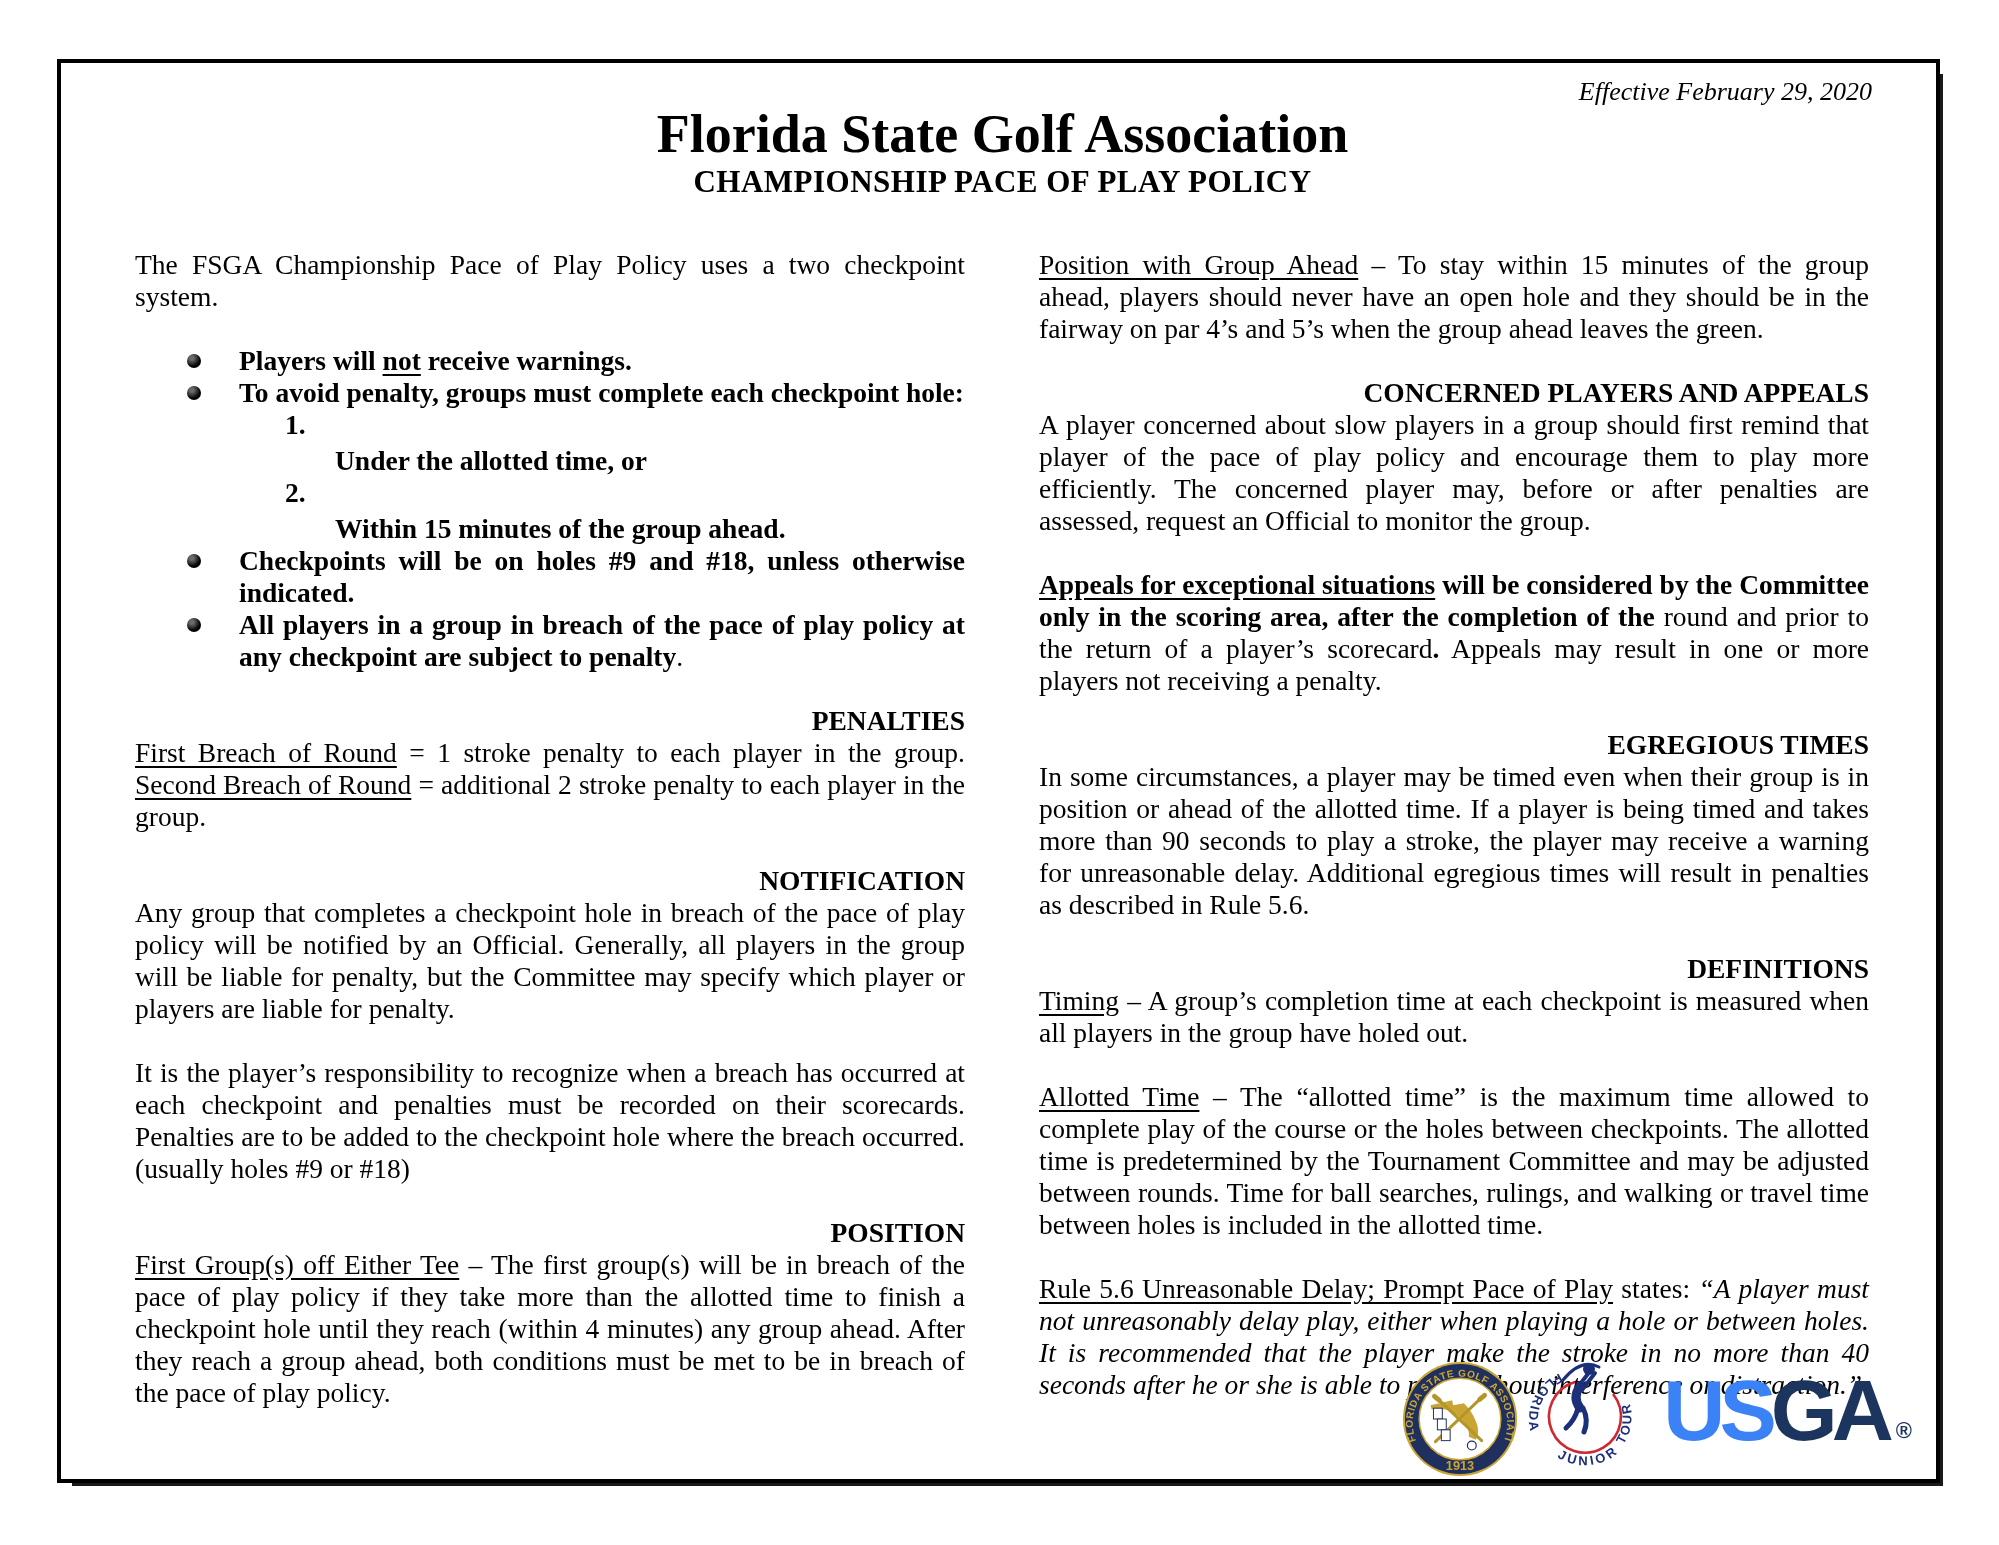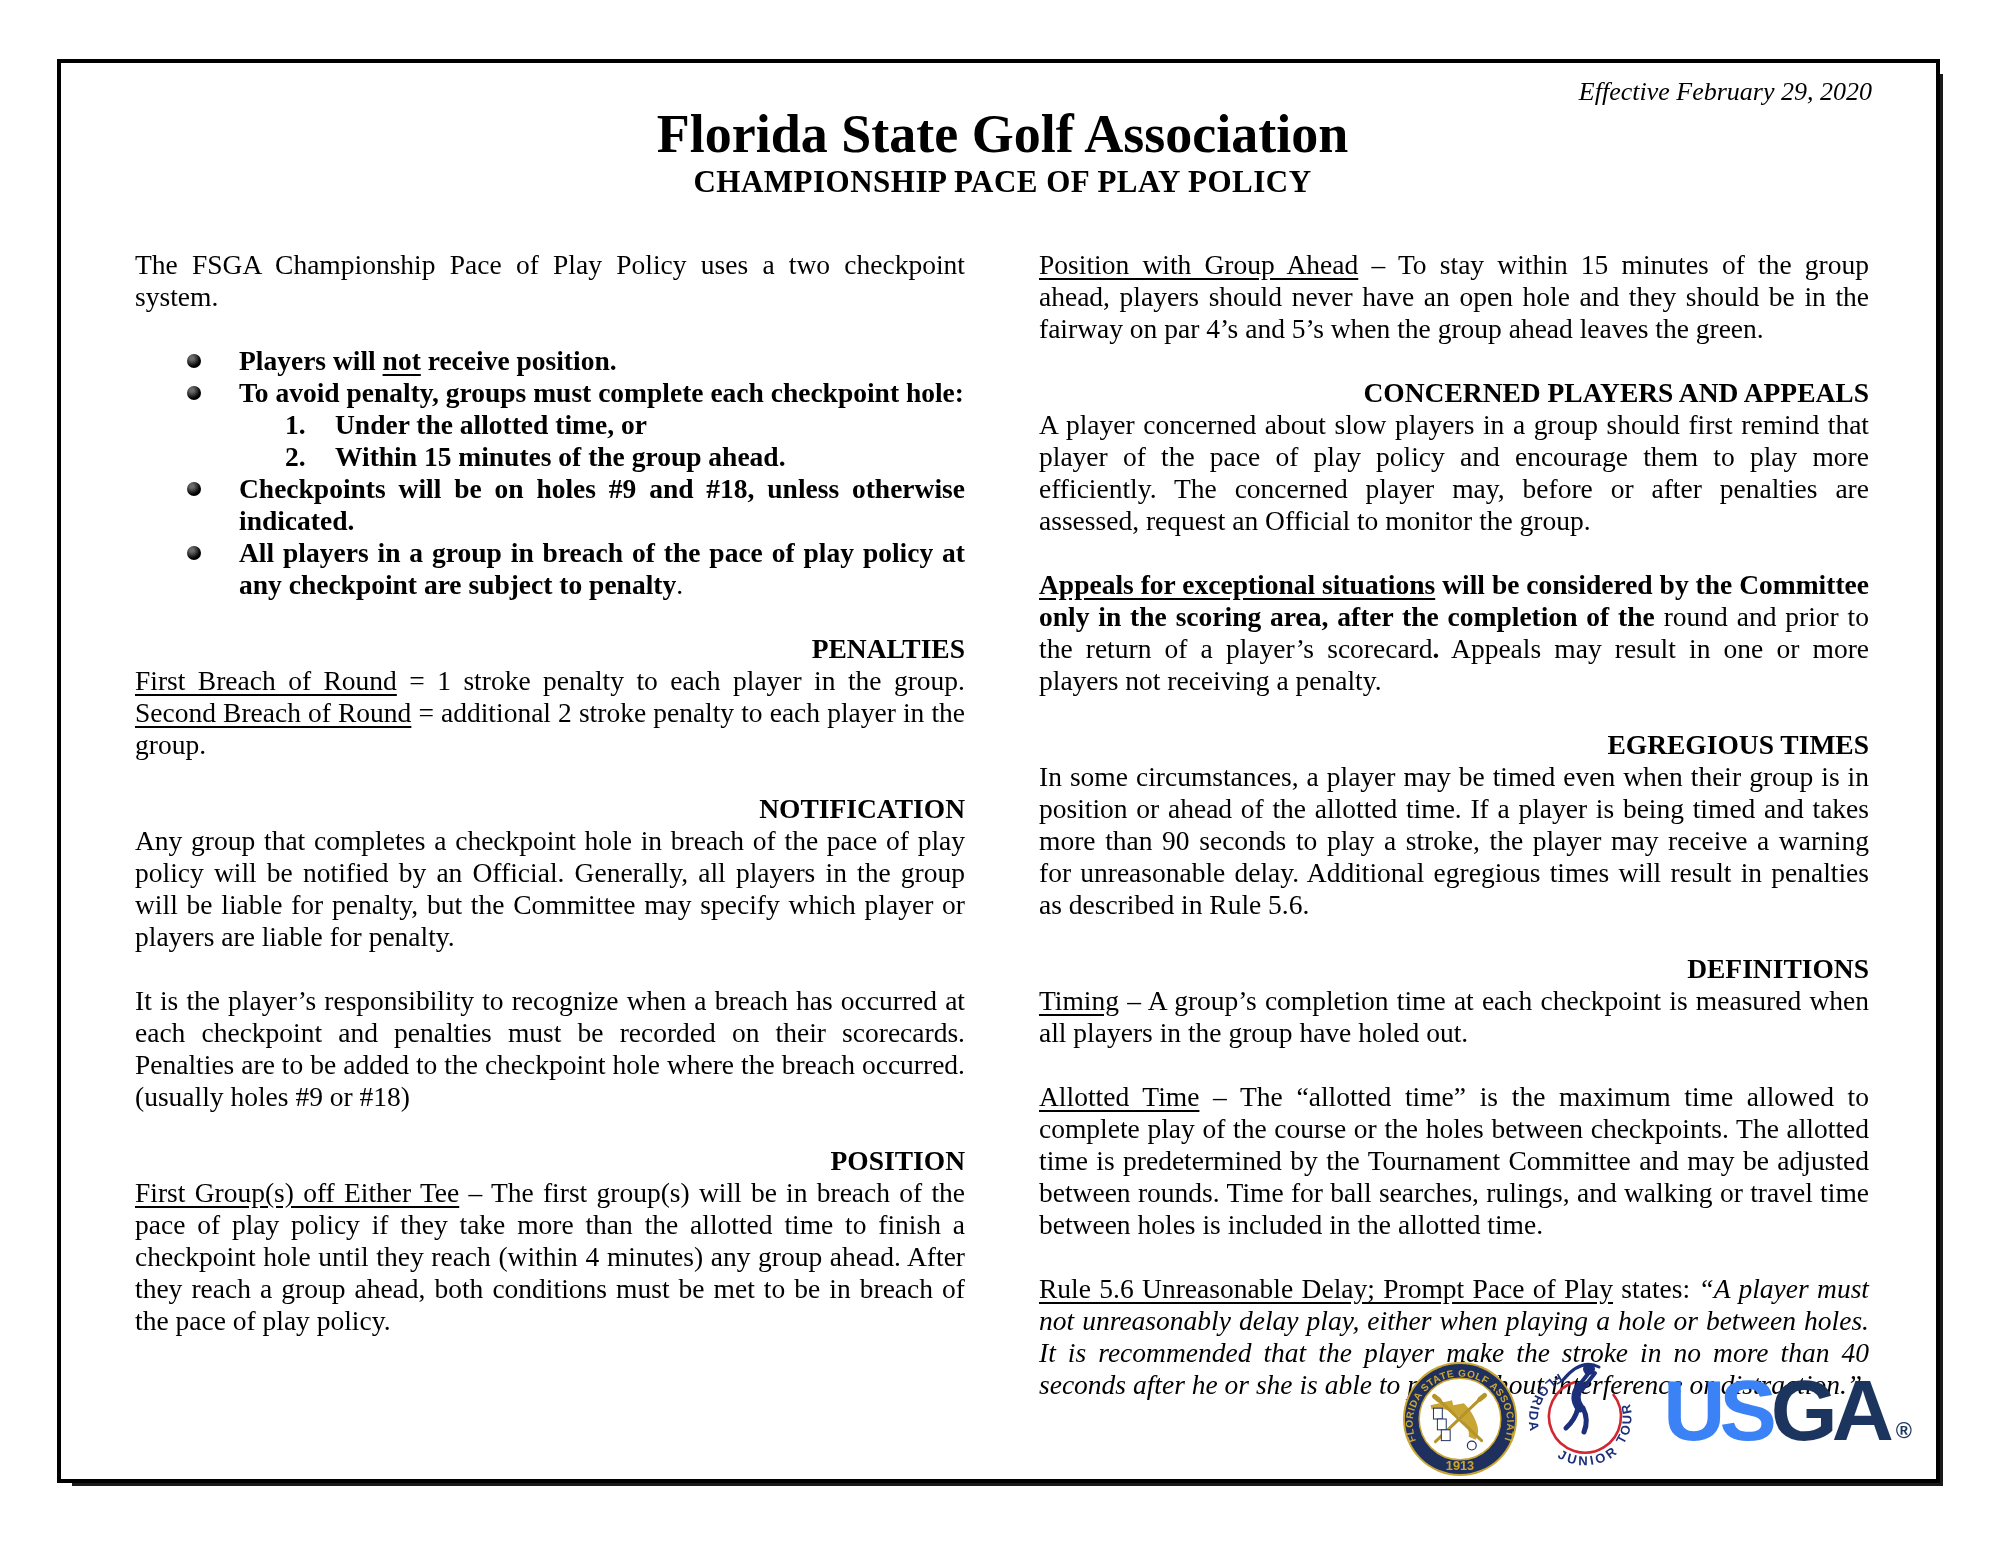--- a/index.html
+++ b/index.html
@@ -19,40 +19,40 @@
   .s-bu{font-weight:bold;text-decoration:underline;text-underline-offset:4px;}
   .s-i{font-style:italic;}
   .s-r{font-weight:normal;}
   ul.bullets{list-style:none;margin:0 0 32px;padding:0 0 0 104px;font-weight:bold;}
   ul.bullets>li{position:relative;text-align:justify;}
   ul.bullets>li::before{content:"";position:absolute;left:-52px;top:9px;width:14px;height:14px;border-radius:50%;
       background:radial-gradient(circle at 35% 30%,#6a6a6a 0 14%,#000 62%);}
   ol.nums{list-style:none;margin:0;padding:0 0 0 46px;}
   ol.nums li{display:flex;}
   ol.nums .num{width:50px;flex:0 0 50px;}
-  ol.nums .ntxt{flex:1;}
+  ol.nums .ntxt{flex:1;margin-top:36px;}
   .logos{position:absolute;right:24px;bottom:1px;display:flex;align-items:flex-end;gap:6px;}
   .usga{display:flex;align-items:flex-end;margin:0 0 36px 12px;font-family:"Liberation Sans",sans-serif;
         font-weight:bold;font-size:86px;line-height:.75;letter-spacing:-6px;}
   .usga .reg{font-size:22px;letter-spacing:0;margin-left:8px;line-height:1;}
   svg text{font-family:"Liberation Sans",sans-serif;font-weight:bold;}
 </style>
 </head>
 <body>
 
 <div class="page">
   <div class="effective">Effective February 29, 2020</div>
   <div class="title">Florida State Golf Association</div>
   <div class="subtitle">CHAMPIONSHIP PACE OF PLAY POLICY</div>
 
   <div class="columns">
     <div class="col" id="col-left">
         <p><span>The FSGA Championship Pace of Play Policy uses a two checkpoint system.</span></p>
         <ul class="bullets">
-          <li><span>Players will </span><span class="s-u">not</span><span> receive position.</span></li>
+          <li><span>Players will </span><span class="s-u">not</span><span> receive warnings.</span></li>
           <li><span>To avoid penalty, groups must complete each checkpoint hole:</span><ol class="nums">
               <li>
                 <span class="num">1.</span>
                 <span class="ntxt"><span>Under the allotted time, or</span></span>
               </li>
               <li>
                 <span class="num">2.</span>
                 <span class="ntxt"><span>Within 15 minutes of the group ahead.</span></span>
               </li>
             </ol></li>

